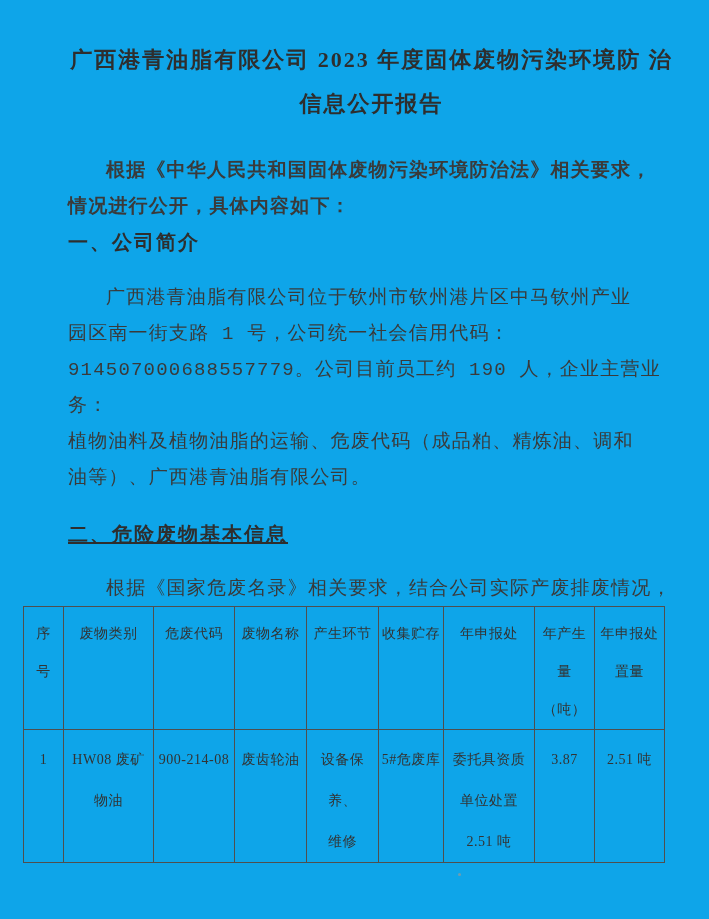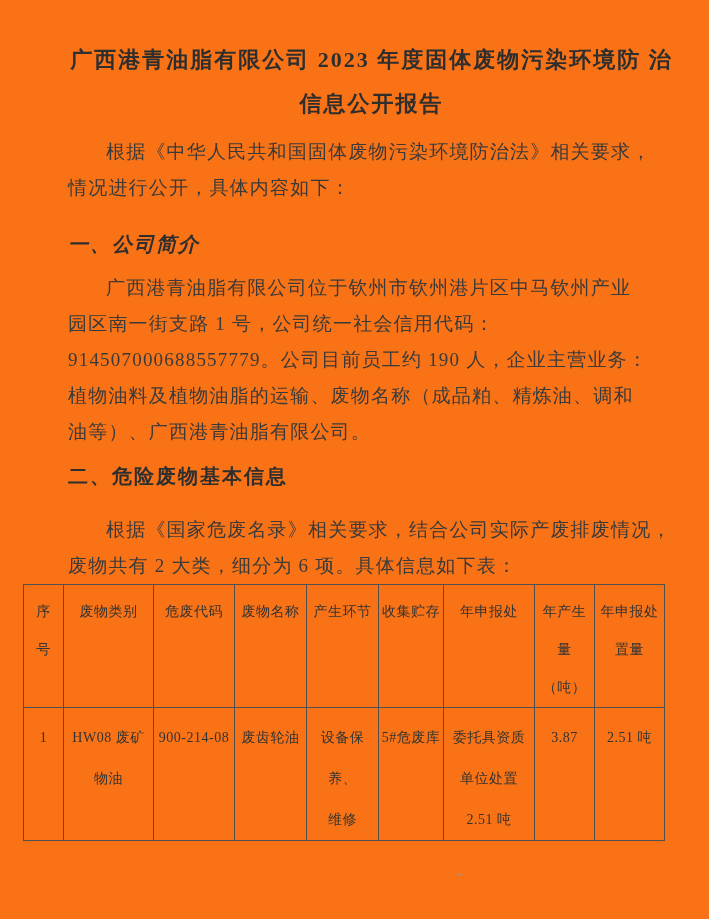--- a/index.html
+++ b/index.html
@@ -1,21 +1,21 @@
 <!DOCTYPE html>
 <html><head>
 <meta charset="utf-8">
 <style>
   html, body { margin: 0; padding: 0; background: #e8e8e8; }
   .page {
     position: relative;
     width: 709px;
     height: 919px;
     margin: 0 auto;
-    background: #f97316;
+    background: #0ea5e9;
     overflow: hidden;
     box-sizing: border-box;
     padding: 0 34px 0 68px;
     font-family: "Liberation Serif", "DejaVu Serif", serif;
     color: #3a3a3a;
   }
   .doc-title {
     margin-top: 38px;
     text-align: center;
     font-size: 22px;
@@ -25,32 +25,32 @@
     color: #2e2e2e;
   }
   .para {
     font-size: 19px;
     line-height: 36px;
     letter-spacing: 1.2px;
     color: #3a3a3a;
   }
   .para .line { display: block; }
   .para .line.indent { padding-left: 38px; }
-  .para-intro   { margin-top: 8px; }
-  .para-company { margin-top: 8px; }
+  .para-intro   { margin-top: 26px; font-weight: bold; }
+  .para-company { margin-top: 20px; font-family: Liberation Mono, monospace; }
   .para-waste   { margin-top: 18px; }
   .heading {
     font-size: 20px;
     line-height: 36px;
     font-weight: 600;
     letter-spacing: 2px;
     color: #2e2e2e;
   }
-  .heading-company { margin-top: 20px; font-style: italic; }
-  .heading-waste   { margin-top: 8px; }
+  .heading-company { margin-top: 0; }
+  .heading-waste   { margin-top: 20px; text-decoration: underline; }
   table.waste-table {
     margin-left: -45px;
     margin-top: 0;
     border-collapse: collapse;
     table-layout: fixed;
     width: 641px;
     font-size: 14px;
     letter-spacing: 0.5px;
     color: #333333;
   }
@@ -100,29 +100,28 @@
     <span class="line indent">根据《中华人民共和国固体废物污染环境防治法》相关要求，</span>
     <span class="line">情况进行公开，具体内容如下：</span>
   </div>
 
   <div class="heading heading-company">一、公司简介</div>
 
   <div class="para para-company">
     <span class="line indent">广西港青油脂有限公司位于钦州市钦州港片区中马钦州产业</span>
     <span class="line">园区南一街支路 1 号，公司统一社会信用代码：</span>
     <span class="line">914507000688557779。公司目前员工约 190 人，企业主营业务：</span>
-    <span class="line">植物油料及植物油脂的运输、废物名称（成品粕、精炼油、调和</span>
+    <span class="line">植物油料及植物油脂的运输、危废代码（成品粕、精炼油、调和</span>
     <span class="line">油等）、广西港青油脂有限公司。</span>
   </div>
 
   <div class="heading heading-waste">二、危险废物基本信息</div>
 
   <div class="para para-waste">
     <span class="line indent">根据《国家危废名录》相关要求，结合公司实际产废排废情况，</span>
-    <span class="line">废物共有 2 大类，细分为 6 项。具体信息如下表：</span>
   </div>
 
   <table class="waste-table">
     <colgroup>
       <col style="width:40px">
       <col style="width:90px">
       <col style="width:81px">
       <col style="width:72px">
       <col style="width:72px">
       <col style="width:65px">

